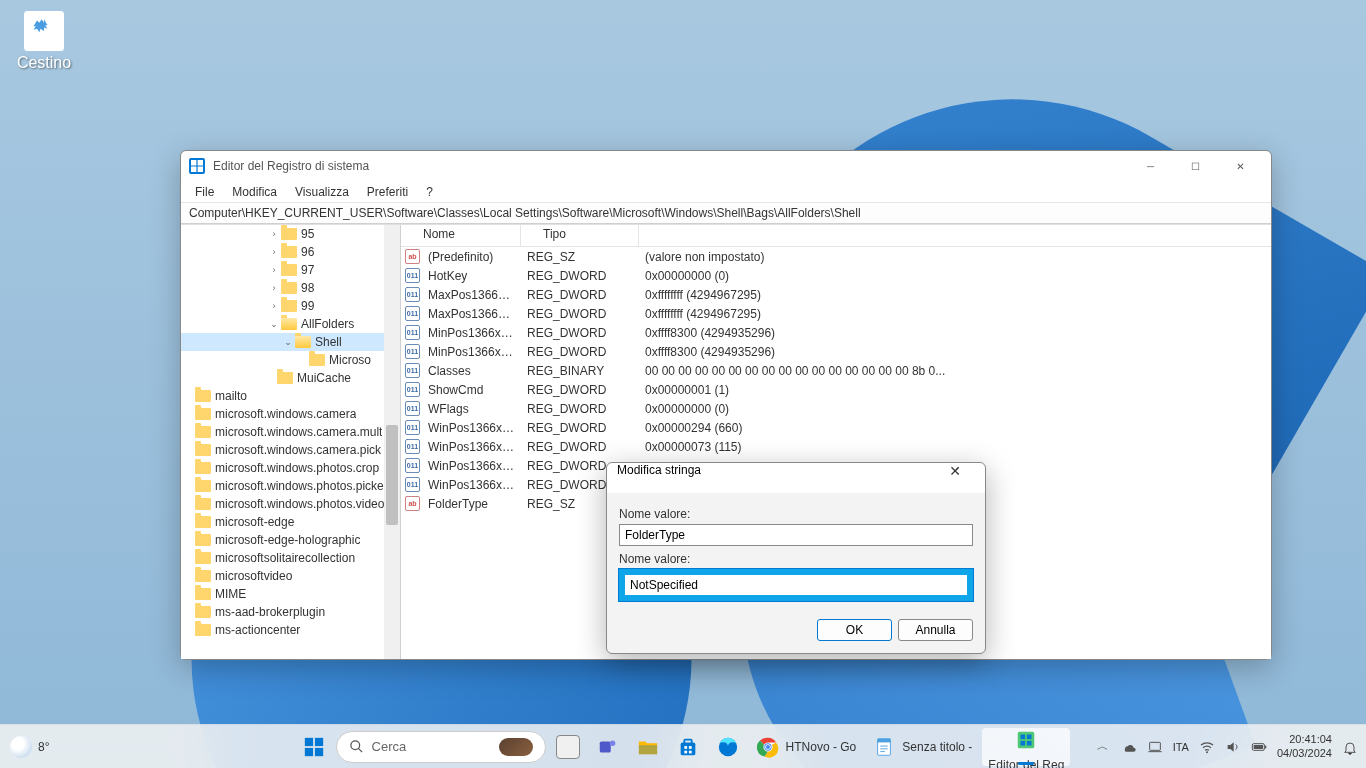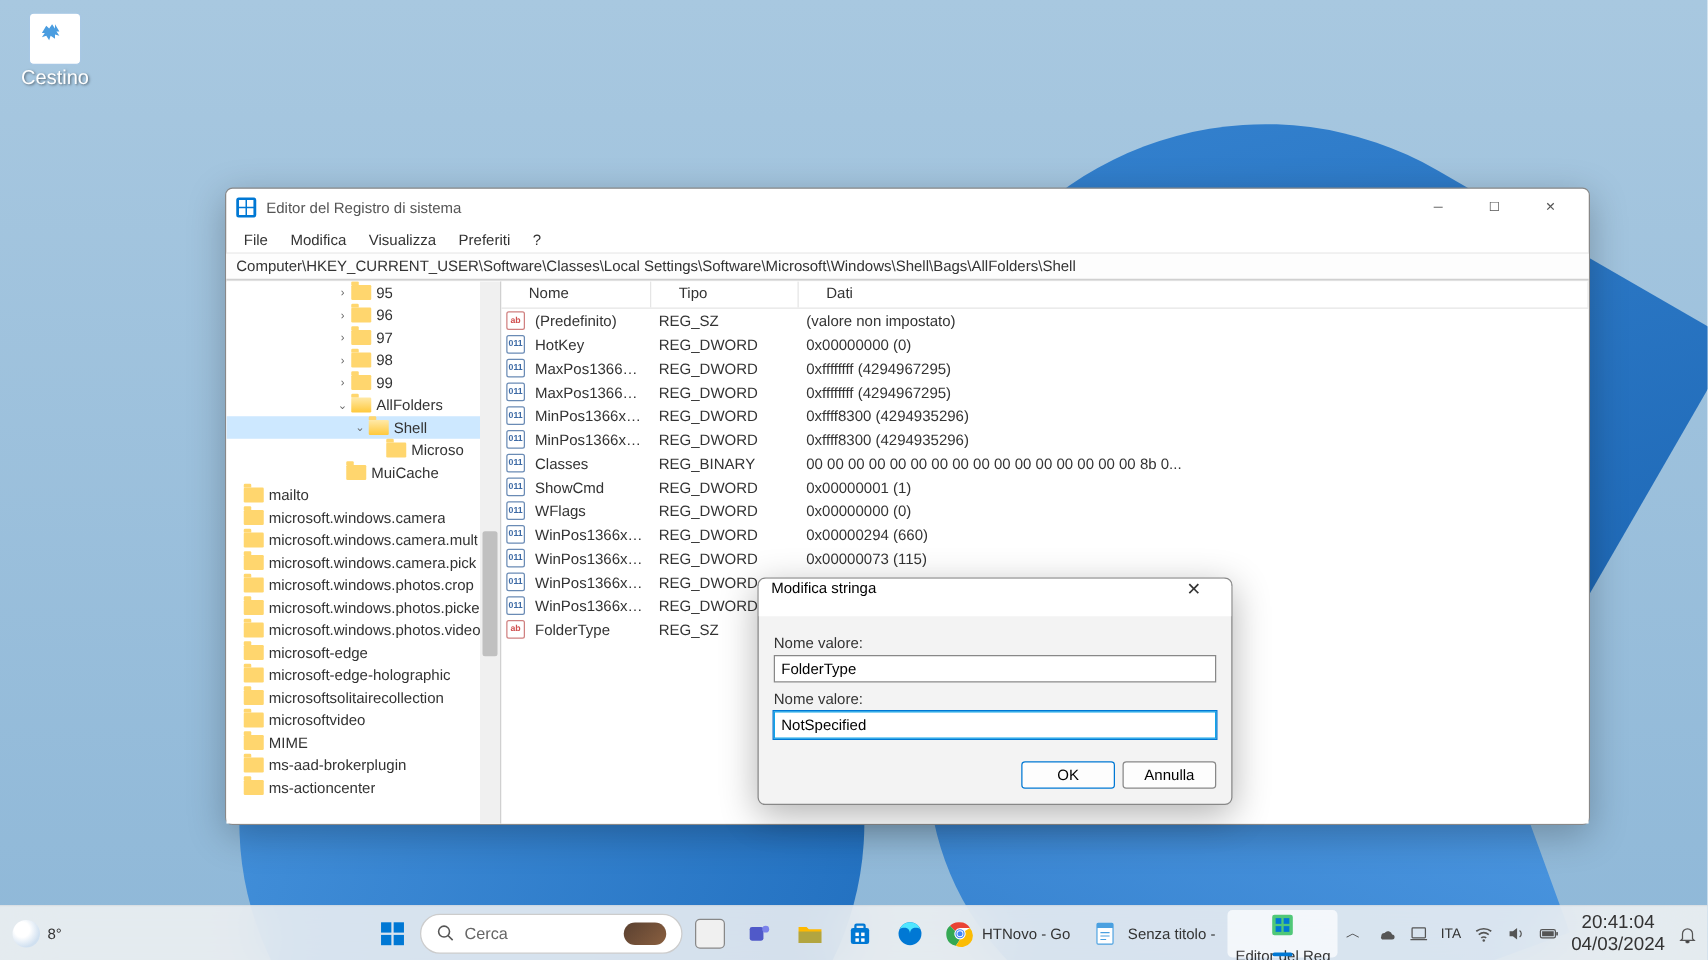--- a/index.html
+++ b/index.html
@@ -59,38 +59,38 @@
 .cell-type { width: 118px; }
 .cell-data { flex: 1; }
 
 
 .dialog { position: absolute; left: 606px; top: 462px; width: 380px; background: #f3f3f3; border: 1px solid #888; border-radius: 6px; box-shadow: 0 8px 30px rgba(0,0,0,0.3); }
 .dialog-title { height: 30px; display: flex; align-items: flex-start; padding: 0 10px; font-size: 12px; background:#fff; border-radius:6px 6px 0 0;}
 .dialog-close { margin-left: auto; width: 40px; text-align: center; font-size: 14px; color:#333;}
 .dialog-body { padding: 8px 12px; font-size: 12px; color: #333; }
 .field-label { margin-bottom: 3px; margin-top: 6px; }
 .field-input { width: 100%; border: 1px solid #888; padding: 3px 5px; font-size: 12px; background: #fff; font-family: inherit; }
-.field-input.focused { border: 1px solid #0ea5e9; outline: 1px solid #0078d4; }
+.field-input.focused { border: 6px solid #0ea5e9; outline: 1px solid #0078d4; }
 .dialog-buttons { padding: 10px 12px 12px; display: flex; justify-content: flex-end; gap: 6px; }
 .dlg-btn { width: 75px; height: 22px; border: 1px solid #888; background: #fdfdfd; font-size: 12px; border-radius: 3px; }
 .dlg-btn.primary { border: 1px solid #0078d4; }
 
 
 .taskbar { position: absolute; bottom: 0; left: 0; right: 0; height: 44px; background: rgba(243, 243, 243, 0.85); backdrop-filter: blur(20px); border-top: 1px solid rgba(0,0,0,0.05); display: flex; align-items: center; }
 .weather { position: absolute; left: 10px; display: flex; align-items: center; gap: 6px; font-size: 12px; color: #333; }
 .weather-icon { width: 22px; height: 22px; border-radius:50%; background: radial-gradient(circle at 35% 35%, #fff 30%, #d0e0f0 70%); }
 .task-center { margin: 0 auto; display: flex; align-items: center; gap: 4px; height: 100%; }
 .task-item { height: 38px; display: flex; align-items: center; padding: 0 6px; border-radius: 4px; font-size: 12px; color: #333; gap: 6px; }
 .task-item.active { background: rgba(255,255,255,0.7); position: relative; flex-direction: column; }
 .task-item.active::after { content: ""; position: absolute; bottom: 1px; left: 50%; transform: translateX(-50%); width: 16px; height: 3px; background: #0078d4; border-radius: 2px; }
 .task-icon { width: 24px; height: 24px; border-radius: 4px; display: flex; align-items: center; justify-content: center; flex-shrink:0; }
 .search-box { width: 210px; height: 32px; background: #fff; border: 1px solid #ccc; border-radius: 16px; display: flex; align-items: center; padding: 0 12px; gap: 8px; font-size: 13px; color: #666; }
 .search-box .hl{ margin-left:auto; width:34px; height:18px; background:linear-gradient(135deg,#5a4030,#8a6040); border-radius:9px;}
 .systray { position: absolute; right: 8px; display: flex; align-items: center; gap: 10px; font-size: 12px; color: #333; height: 100%; }
-.systray .clock { text-align: center; font-size: 15px; line-height: 1.2; }
+.systray .clock { text-align: right; font-size: 11px; line-height: 1.2; }
 .tray-ico { width: 16px; height: 16px; display:flex; align-items:center; justify-content:center; color:#444;}
 </style>
 </head>
 <body>
 
 <div class="wallpaper">
   <div class="bloom">
     <div class="petal p1"></div>
       <div class="petal p2"></div>
       <div class="petal p3"></div>
@@ -265,21 +265,20 @@
           <span class="label">ms-actioncenter</span>
         </div>
         <div class="tree-scroll">
           <div class="tree-thumb"></div>
         </div>
     </div>
     <div class="list-pane">
       <div class="list-header">
         <div class="col col-name">Nome</div>
         <div class="col col-type">Tipo</div>
-        <div class="col col-data">Dati</div>
       </div>
       <div id="list-body">
           <div class="list-row">
             <span class="val-icon sz">ab</span>
             <span class="cell cell-name">(Predefinito)</span>
             <span class="cell cell-type">REG_SZ</span>
             <span class="cell cell-data">(valore non impostato)</span>
           </div>
           <div class="list-row">
             <span class="val-icon bin">011</span>

